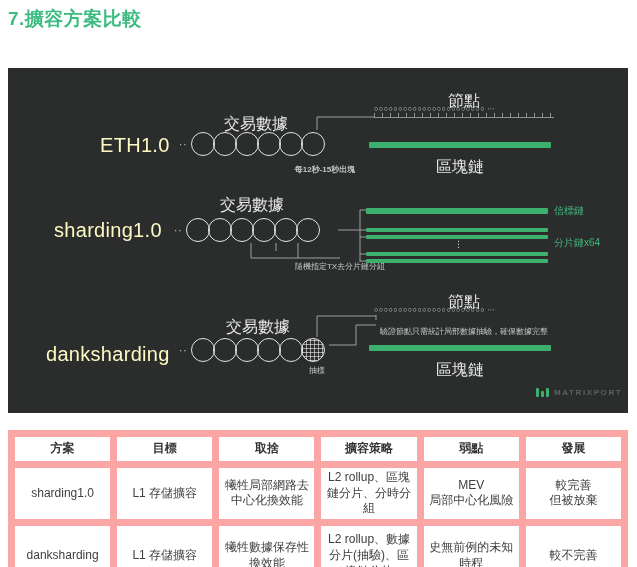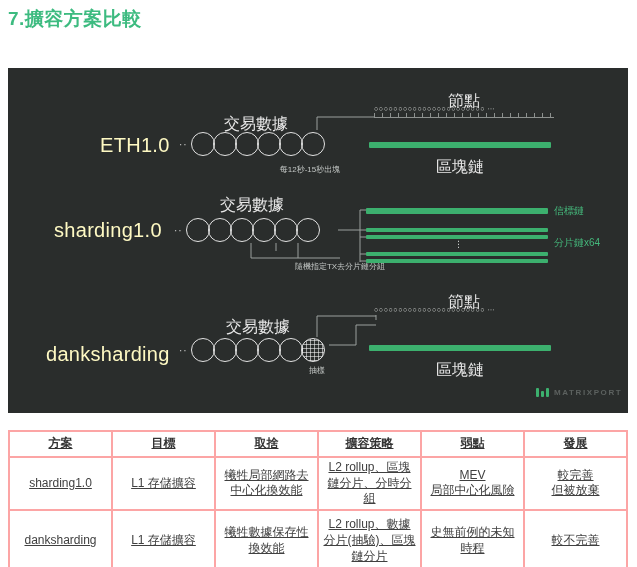--- a/index.html
+++ b/index.html
@@ -54,22 +54,22 @@
   .logo .bars i:nth-child(2){height:6px;}
   .logo .bars i:nth-child(3){height:9px;}
   .logo-text{color:#5c615f;font-size:8px;letter-spacing:1.6px;font-weight:700;}
   
   table.cmp{
     position:absolute;left:8px;top:430px;width:620px;
     border-collapse:collapse;table-layout:fixed;
     font-size:12px;color:#404040;
   }
   table.cmp th,table.cmp td{
-    border:2px solid #fca5a5;text-align:center;vertical-align:middle;
-    padding:2px 4px;line-height:1.3;white-space:pre-line;text-decoration:underline;
+    border:7px solid #fca5a5;text-align:center;vertical-align:middle;
+    padding:2px 4px;line-height:1.3;white-space:pre-line;
   }
   table.cmp th{font-weight:700;color:#333;height:20px;}
   table.cmp tr.r1 td{height:44px;}
   table.cmp tr.r2 td{height:56px;}
 </style>
 </head>
 <body>
 
 <div class="page-title">7.擴容方案比較</div>
 
@@ -100,21 +100,21 @@
   <div class="abs lbl" style="left:198px;top:46px;width:100px;">交易數據</div>
   <div class="abs chain" style="left:171px;top:64px;">
     <span class="prefix">··</span>
     <span class="coin"></span>
       <span class="coin"></span>
       <span class="coin"></span>
       <span class="coin"></span>
       <span class="coin"></span>
       <span class="coin"></span>
   </div>
-  <div class="abs lbl-sm" style="left:247px;top:96px;width:110px;">每12秒-15秒出塊</div>
+  <div class="abs lbl-sm" style="left:262px;top:96px;width:110px;font-weight:bold;">每12秒-15秒出塊</div>
   <div class="abs lbl" style="left:406px;top:23px;width:100px;">節點</div>
   <div class="abs node-dots" style="left:366px;top:37px;">○○○○○○○○○○○○○○○○○○○○○○○ ⋯</div>
   <div class="abs tick-row" style="left:366px;top:45px;width:178px;"></div>
   <div class="abs hline" style="left:366px;top:49px;width:180px;"></div>
   <div class="abs gbar" style="left:361px;top:74px;width:182px;height:6px;"></div>
   <div class="abs lbl" style="left:402px;top:89px;width:100px;">區塊鏈</div>
 
   <div class="abs row-name" style="left:46px;top:151px;">sharding1.0</div>
   <div class="abs lbl" style="left:194px;top:127px;width:100px;">交易數據</div>
   <div class="abs chain" style="left:166px;top:150px;">
@@ -143,20 +143,21 @@
     <span class="coin"></span>
       <span class="coin"></span>
       <span class="coin"></span>
       <span class="coin"></span>
       <span class="coin"></span>
       <span class="coin hatched"></span>
   </div>
   <div class="abs lbl-sm" style="left:279px;top:297px;width:60px;">抽樣</div>
   <div class="abs lbl" style="left:406px;top:224px;width:100px;">節點</div>
   <div class="abs node-dots" style="left:366px;top:238px;">○○○○○○○○○○○○○○○○○○○○○○○ ⋯</div>
+  <div class="abs lbl-sm" style="left:356px;top:258px;width:200px;">驗證節點只需統計局部數據抽驗，確保數據完整</div>
   <div class="abs gbar" style="left:361px;top:277px;width:182px;height:6px;"></div>
   <div class="abs lbl" style="left:402px;top:292px;width:100px;">區塊鏈</div>
 
   <div class="logo" style="left:528px;top:320px;">
     <span class="bars">
         <i></i>
         <i></i>
         <i></i>
       </span>
     <span class="logo-text">MATRIXPORT</span>

